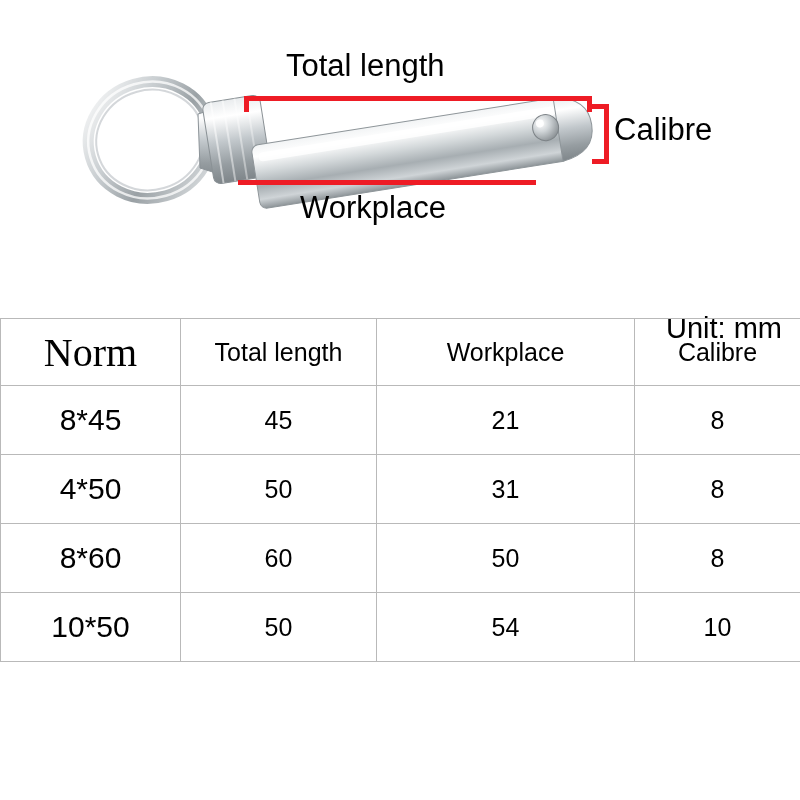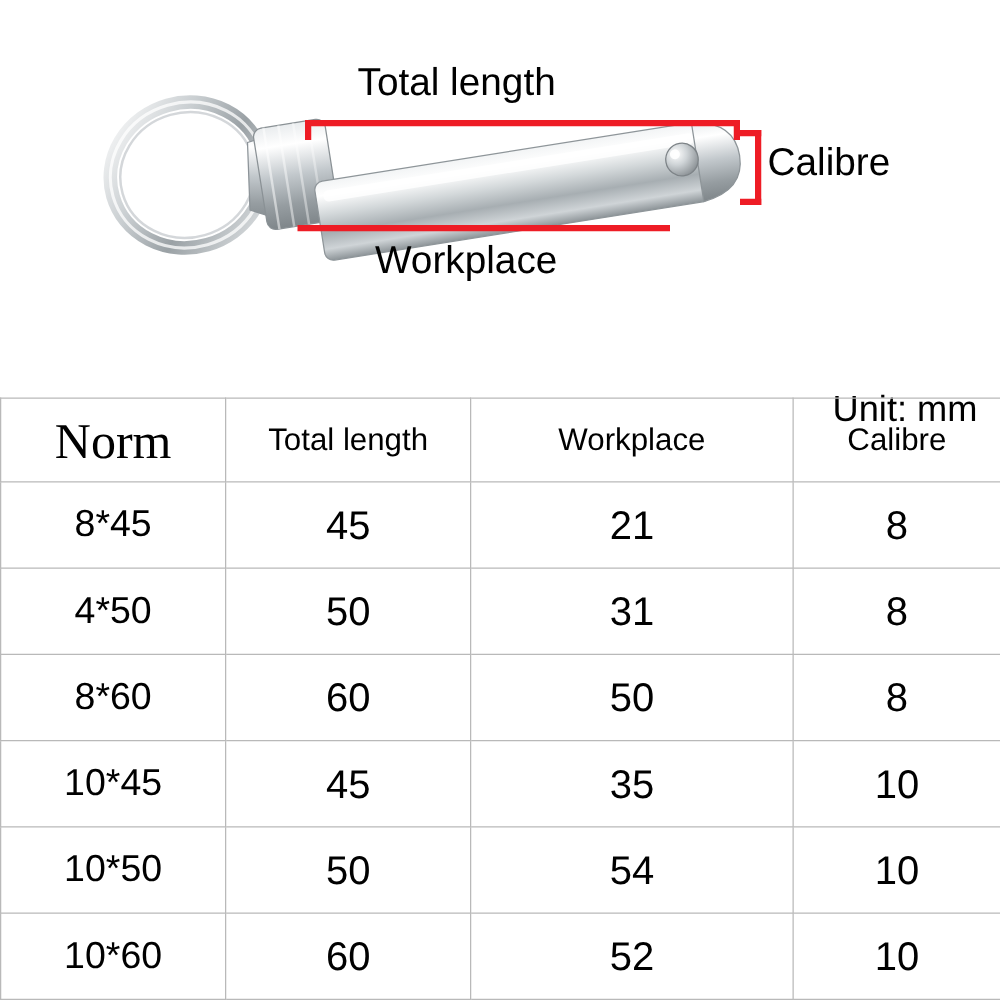--- a/index.html
+++ b/index.html
@@ -144,21 +144,21 @@
   }
   .hdr-plain {
     font-size: 25px;
   }
   .cell-norm {
     font-size: 30px;
     font-weight: 700;
     font-family: Liberation Sans, sans-serif;
   }
   .cell-val {
-    font-size: 32px;
+    font-size: 25px;
   }
 </style>
 </head>
 <body>
 
 <div class="product-area">
 
   <svg class="pin-svg" width="600" height="200" viewBox="0 0 600 200">
     <defs>
       <linearGradient id="steelBody" x1="0" y1="0" x2="0" y2="1">
@@ -259,31 +259,19 @@
       <td class="cell-val">31</td>
       <td class="cell-val">8</td>
     </tr>
     <tr>
       <td class="cell-norm">8*60</td>
       <td class="cell-val">60</td>
       <td class="cell-val">50</td>
       <td class="cell-val">8</td>
     </tr>
     <tr>
-      <td class="cell-norm">10*45</td>
-      <td class="cell-val">45</td>
-      <td class="cell-val">35</td>
-      <td class="cell-val">10</td>
-    </tr>
-    <tr>
       <td class="cell-norm">10*50</td>
       <td class="cell-val">50</td>
       <td class="cell-val">54</td>
       <td class="cell-val">10</td>
     </tr>
-    <tr>
-      <td class="cell-norm">10*60</td>
-      <td class="cell-val">60</td>
-      <td class="cell-val">52</td>
-      <td class="cell-val">10</td>
-    </tr>
   </tbody>
 </table>
 
 </body></html>

